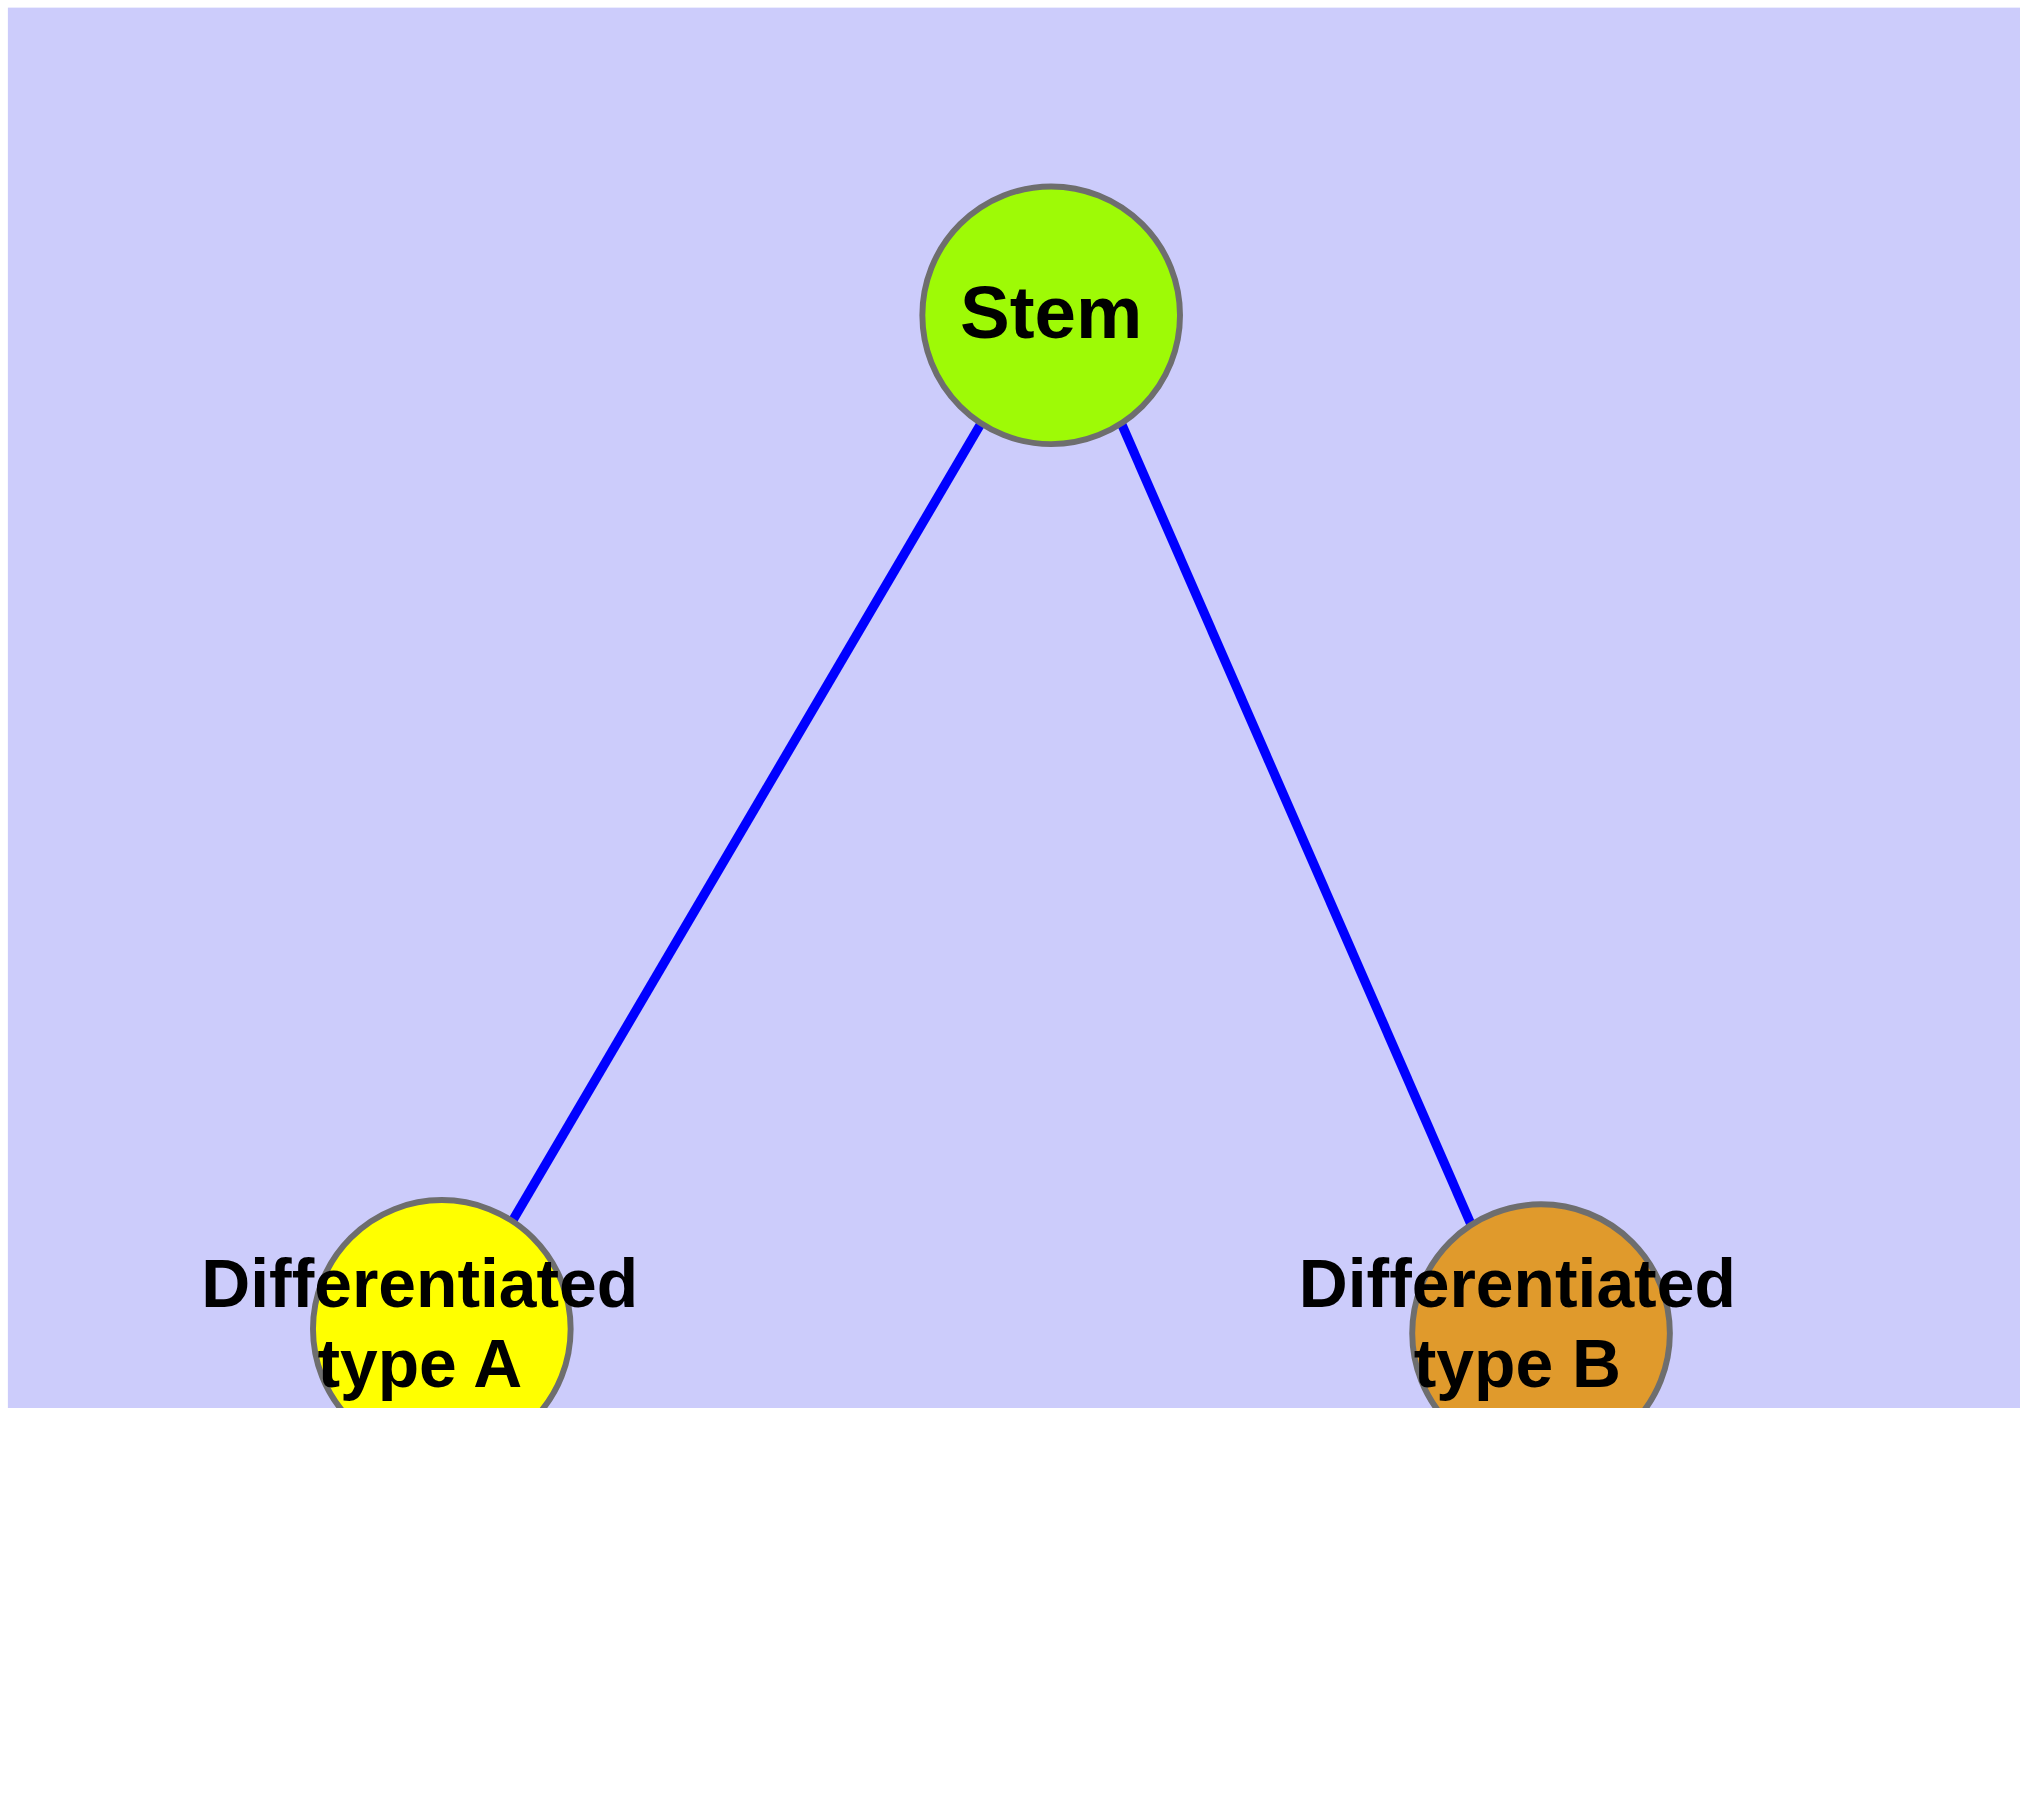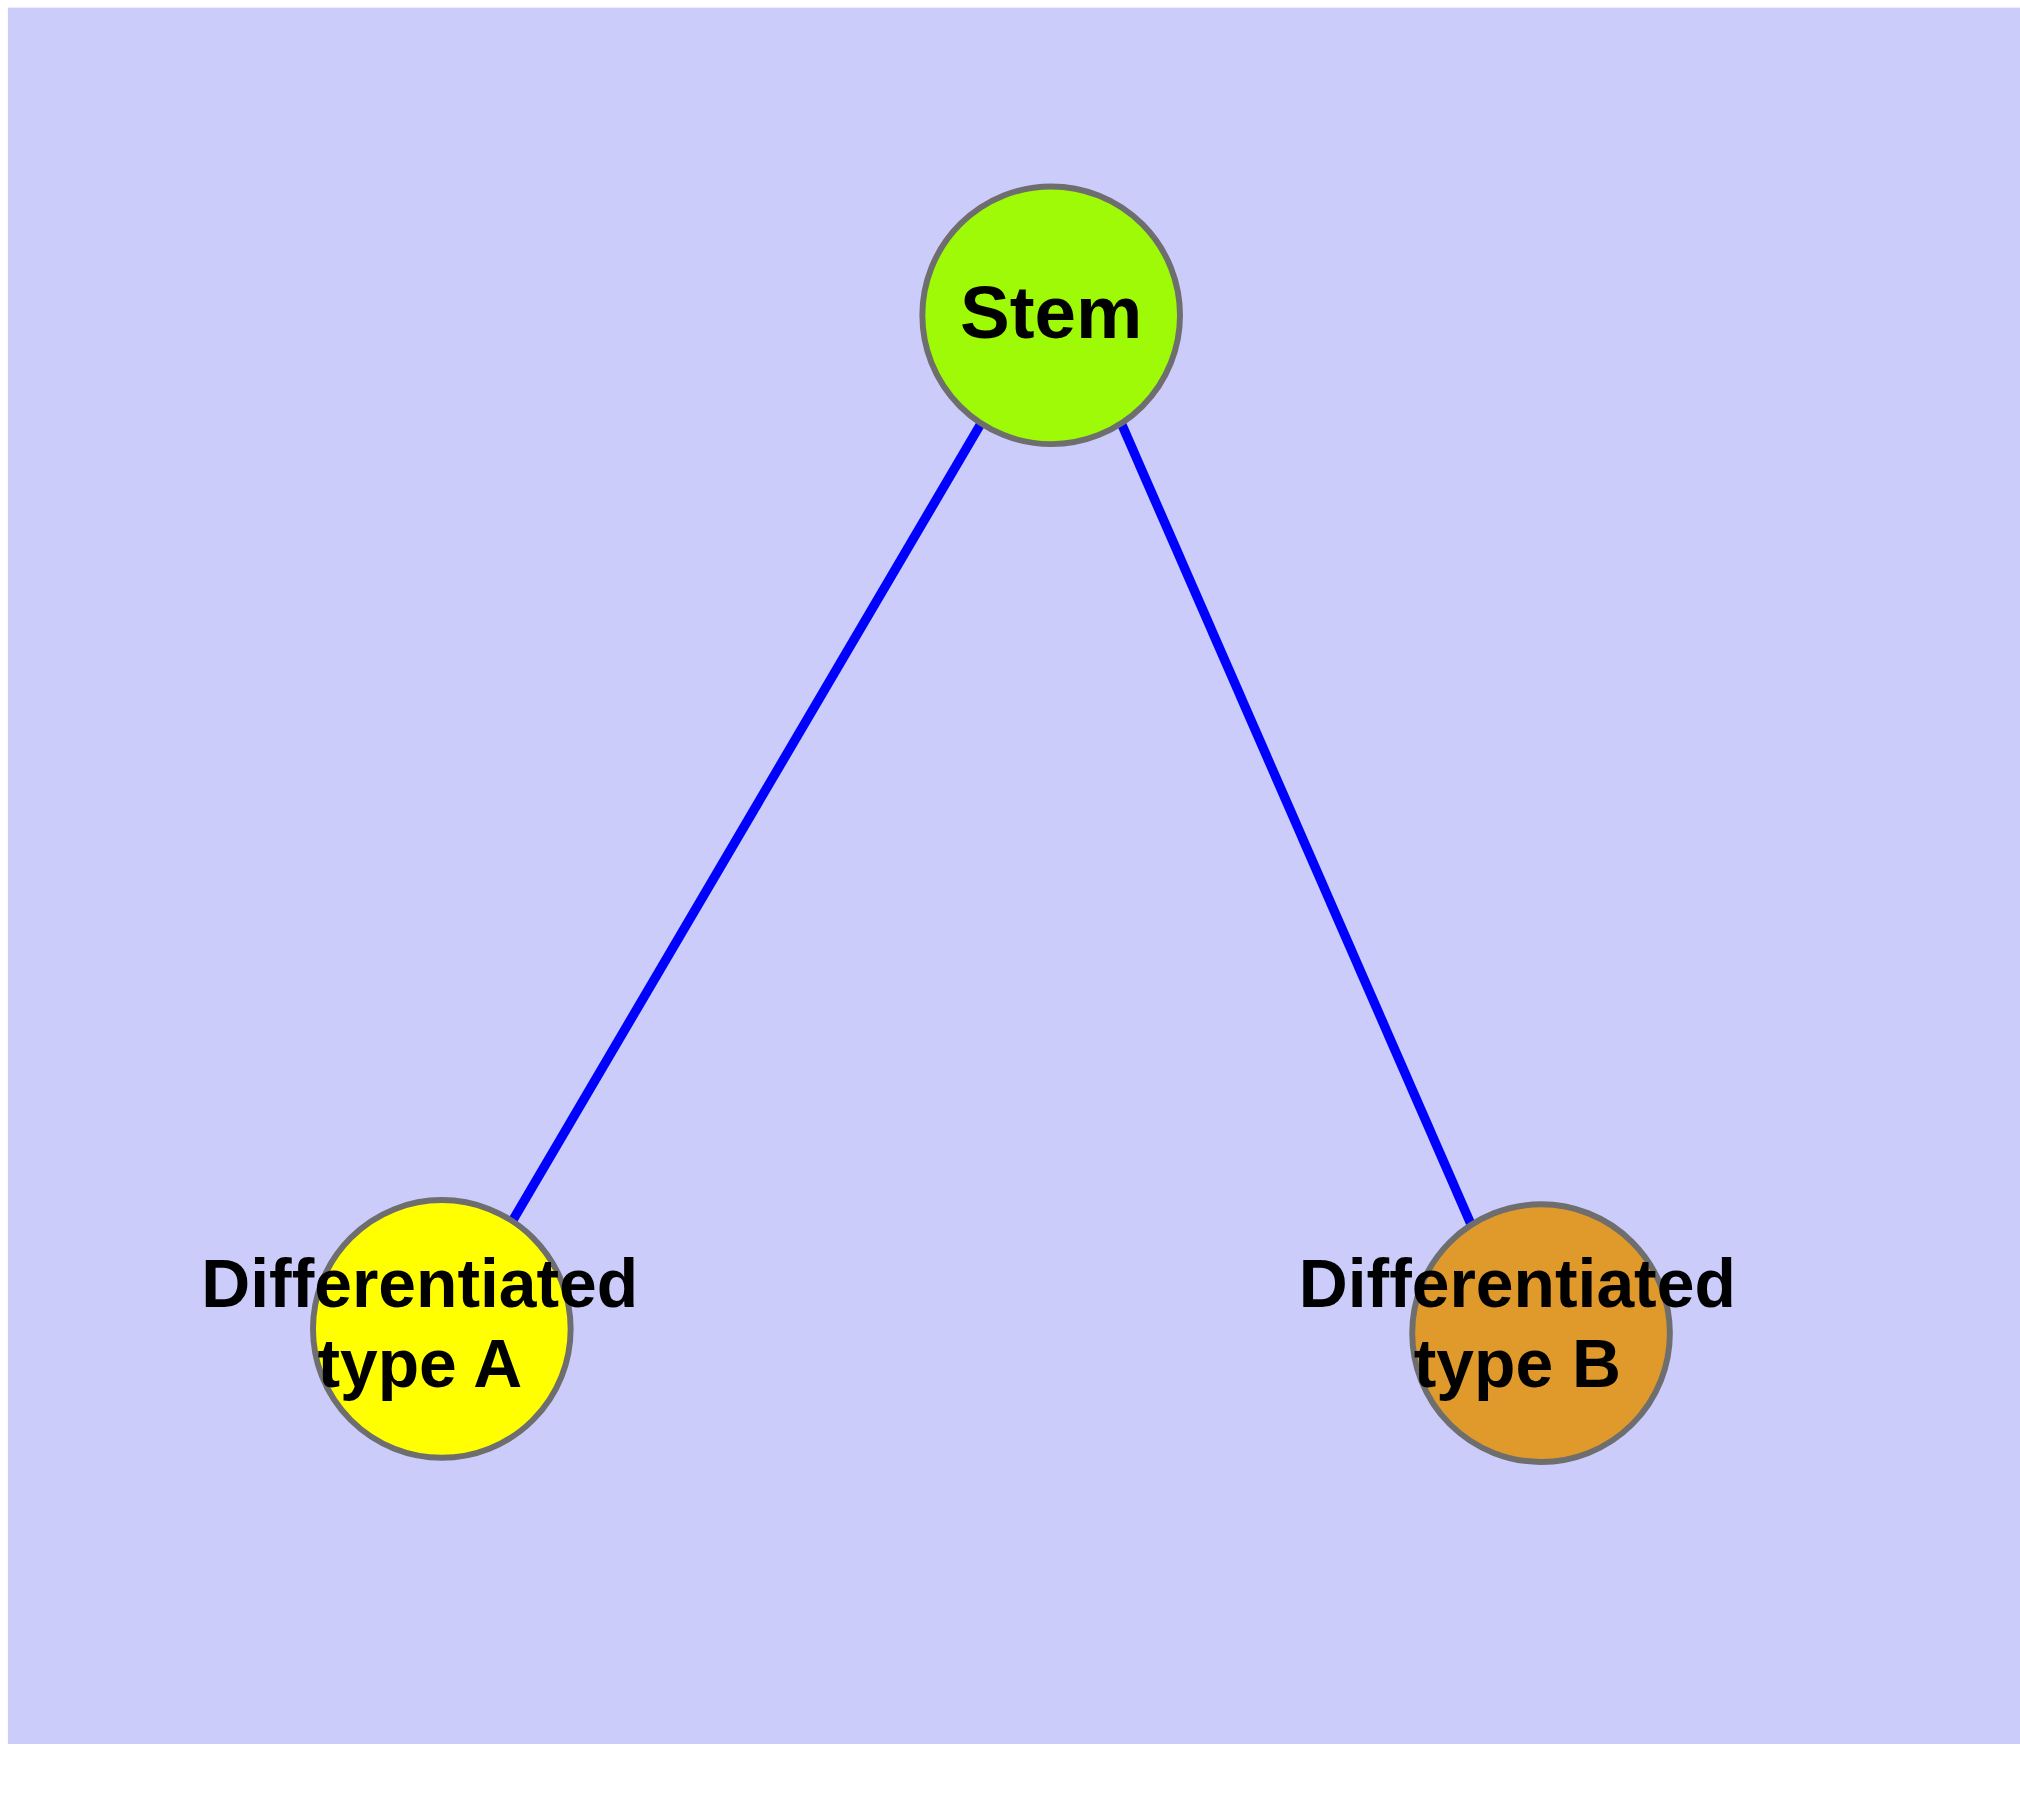--- a/index.html
+++ b/index.html
@@ -4,21 +4,21 @@
 <title>Cell Differentiation Graph</title>
 <style>
   html, body {
     margin: 0;
     padding: 0;
     background: #ffffff;
   }
   #canvas-root {
     position: relative;
     width: 2021px;
-    height: 1744px;
+    height: 1408px;
     overflow: hidden;
     background: #ffffff;
     font-family: "Liberation Sans", sans-serif;
   }
   #graph-svg {
     position: absolute;
     left: 0;
     top: 0;
     width: 2021px;
     height: 1812px;

